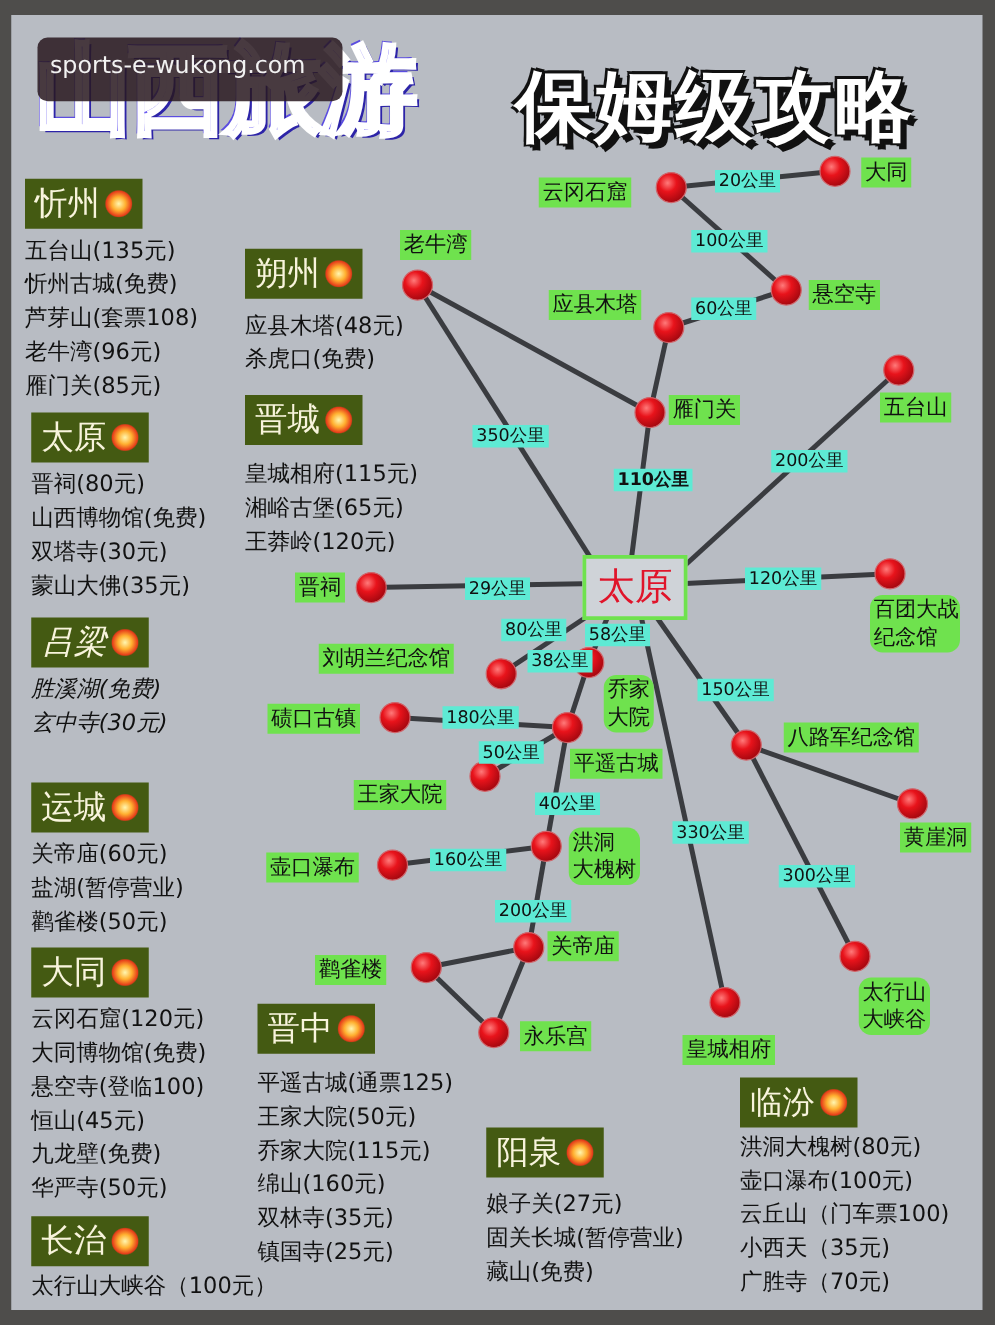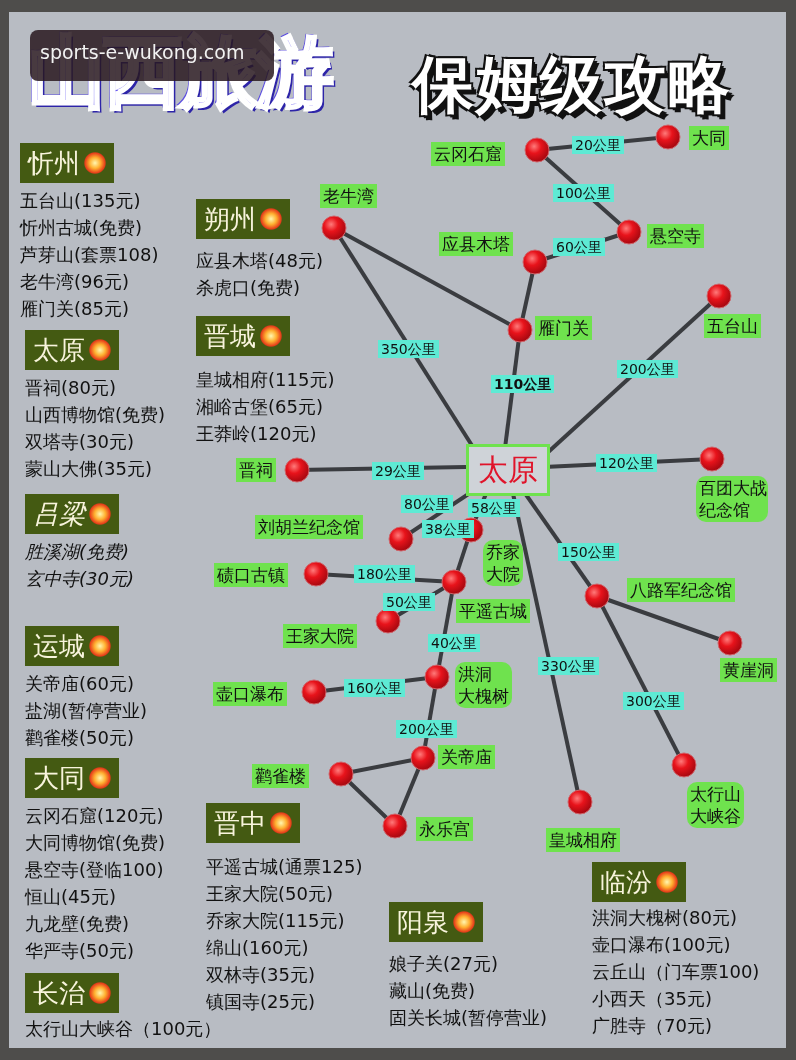--- a/index.html
+++ b/index.html
@@ -301,22 +301,22 @@
   </div>
 </div>
 
 <div class="section" style="left:389px;top:902px;">
   <div class="badge">
       <span>阳泉</span>
       <span class="burst"></span>
     </div>
   <div class="items" style="margin-top:8px;">
     <div class="item">娘子关(27元)</div>
+    <div class="item">固关长城(暂停营业)</div>
     <div class="item">藏山(免费)</div>
-    <div class="item">固关长城(暂停营业)</div>
   </div>
 </div>
 
 <div class="section" style="left:592px;top:862px;">
   <div class="badge">
       <span>临汾</span>
       <span class="burst"></span>
     </div>
   <div class="items" style="margin-top:2px;">
     <div class="item">洪洞大槐树(80元)</div>

